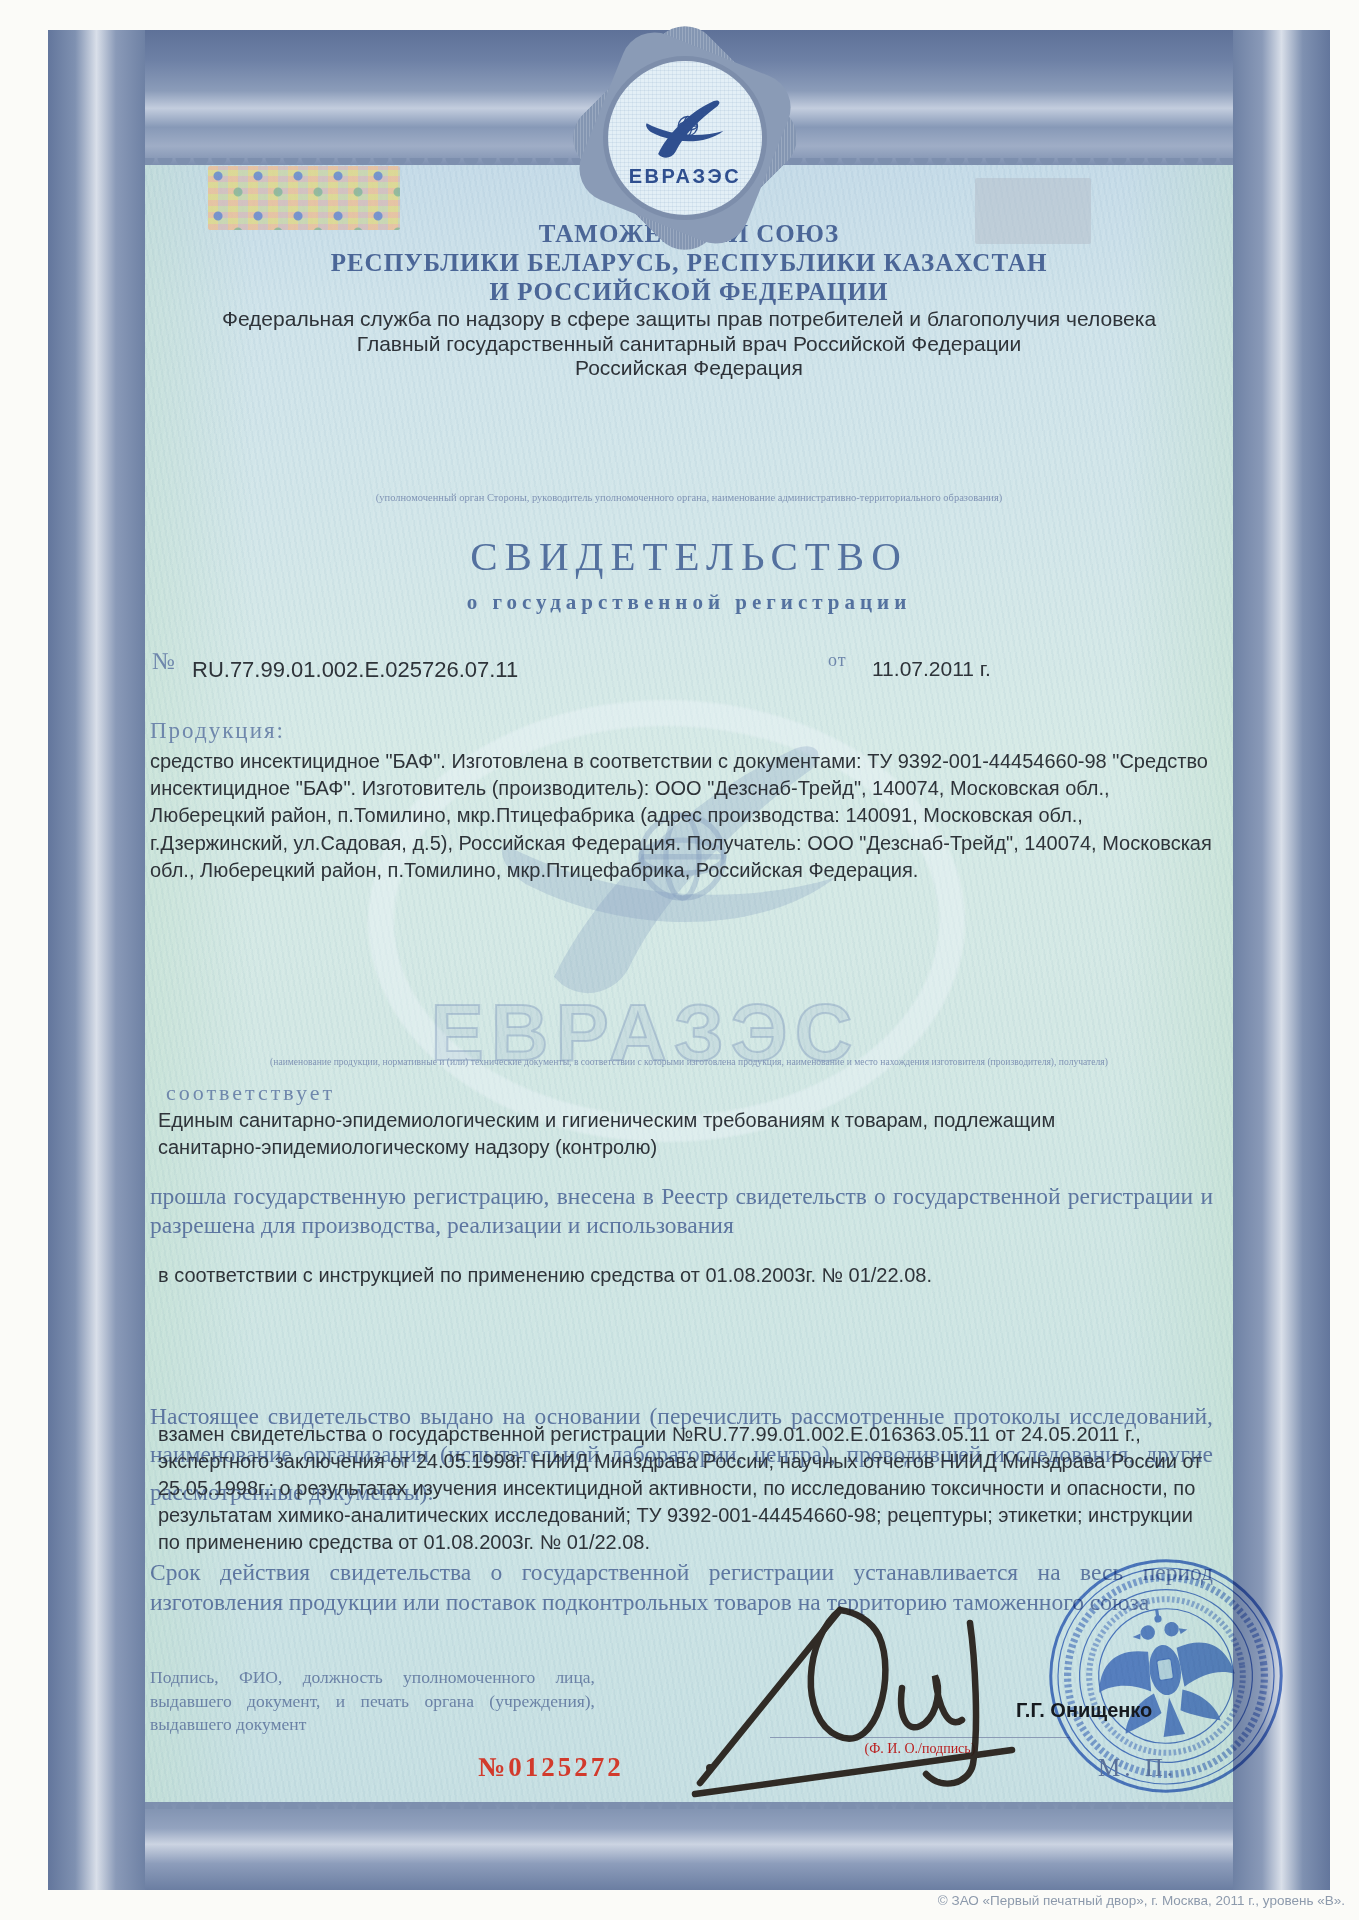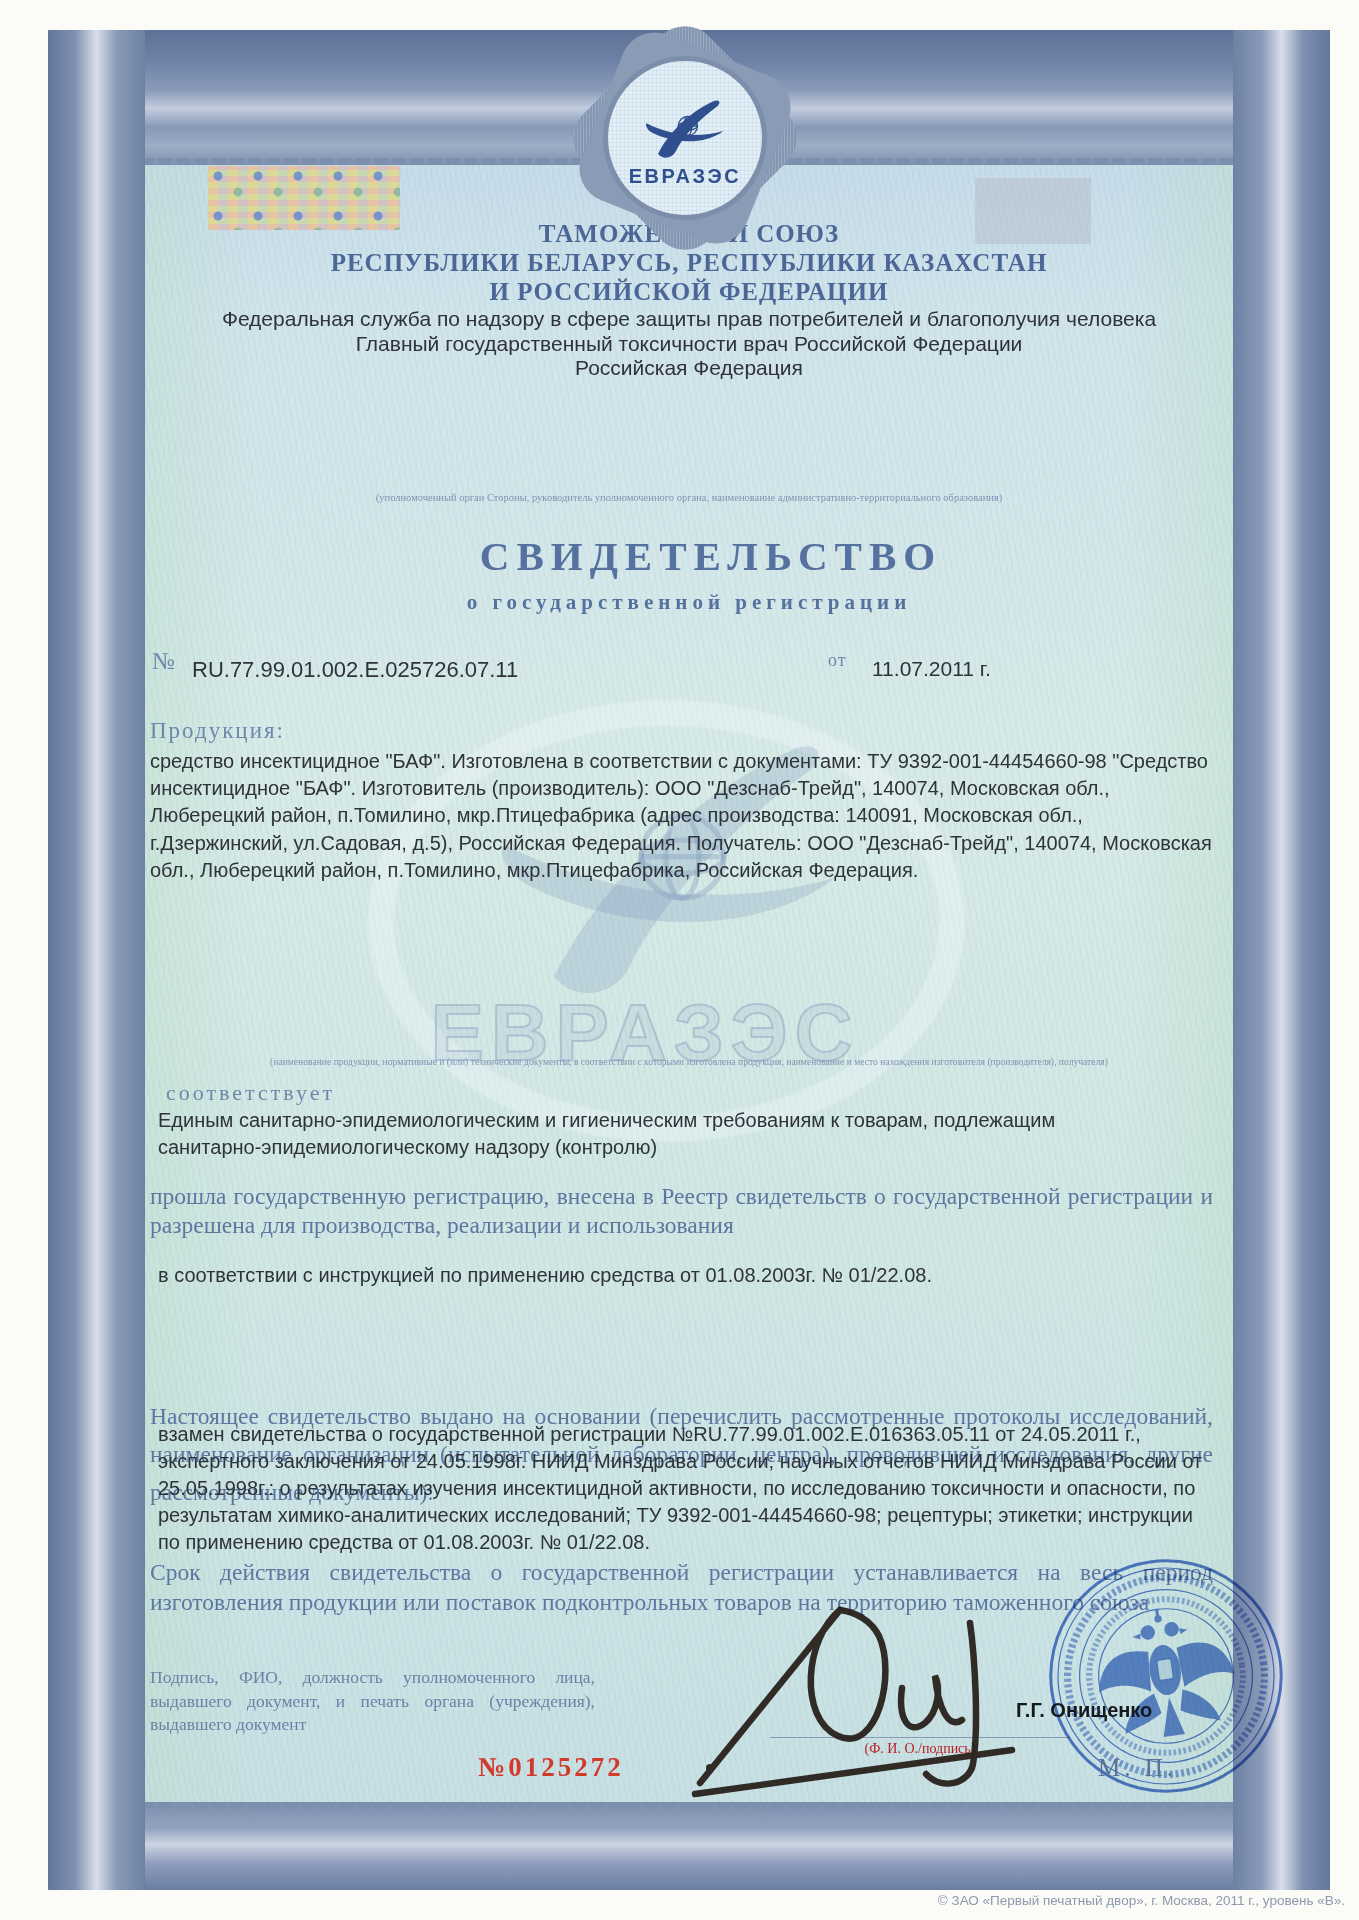--- a/index.html
+++ b/index.html
@@ -46,21 +46,21 @@
     font-family:"Liberation Sans",sans-serif;font-weight:bold;font-size:80px;letter-spacing:7px;
     color:rgba(122,148,186,.12);-webkit-text-stroke:2px rgba(122,148,186,.40);}
 
   
   .abs{position:absolute;}
   .ctr{left:0;width:1088px;text-align:center;}
   .serif-head{font-weight:bold;color:#4b6697;font-size:25px;letter-spacing:1px;}
   .sans-dark{font-family:"Liberation Sans",sans-serif;color:#2e3339;}
   .sub{font-size:21px;}
   .fineprint{font-size:10.5px;color:#8094b5;white-space:nowrap;}
-  .title-main{font-weight:bold;color:#54719f;font-size:41px;letter-spacing:7px;margin-left:22px;}
+  .title-main{font-weight:normal;color:#54719f;font-size:41px;letter-spacing:7px;}
   .title-sub{font-weight:bold;color:#54719f;font-size:21px;letter-spacing:5px;font-family:Liberation Serif, serif;}
   .lbl-blue{color:#6f87ac;}
   .serif-par{color:#5d76a0;font-size:23.5px;text-align:justify;}
   .body-par{font-family:"Liberation Sans",sans-serif;color:#2e3339;font-size:20px;line-height:27.2px;}
   .red-num{color:#d23a2c;font-weight:bold;font-size:27px;letter-spacing:3px;}
 
   
   .medallion{position:absolute;left:582px;top:42px;width:206px;height:192px;z-index:6;}
   .medallion .octo{position:absolute;left:14px;top:7px;width:178px;height:178px;border-radius:34px;
     transform:rotate(45deg);background:#8496b2;
@@ -125,21 +125,21 @@
         <ellipse cx="53" cy="33" rx="4" ry="10"></ellipse>
         <line x1="43" y1="33" x2="63" y2="33"></line>
       </g>
     </svg>
     <div class="wm-text">ЕВРАЗЭС</div>
 
     <div class="abs ctr serif-head" style="top:55px;">ТАМОЖЕННЫЙ СОЮЗ</div>
     <div class="abs ctr serif-head" style="top:84px;">РЕСПУБЛИКИ БЕЛАРУСЬ, РЕСПУБЛИКИ КАЗАХСТАН</div>
     <div class="abs ctr serif-head" style="top:113px;">И РОССИЙСКОЙ ФЕДЕРАЦИИ</div>
     <div class="abs ctr sans-dark sub" style="top:142px;">Федеральная служба по надзору в сфере защиты прав потребителей и благополучия человека</div>
-    <div class="abs ctr sans-dark sub" style="top:167px;">Главный государственный токсичности врач Российской Федерации</div>
+    <div class="abs ctr sans-dark sub" style="top:167px;">Главный государственный санитарный врач Российской Федерации</div>
     <div class="abs ctr sans-dark sub" style="top:191px;">Российская Федерация</div>
     <div class="abs ctr fineprint" style="top:327px;">(уполномоченный орган Стороны, руководитель уполномоченного органа, наименование административно-территориального образования)</div>
 
     <div class="abs ctr title-main" style="top:367px;">СВИДЕТЕЛЬСТВО</div>
     <div class="abs ctr title-sub" style="top:425px;">о государственной регистрации</div>
 
     <div class="abs lbl-blue" style="left:7px;top:483px;font-size:24px;">№</div>
     <div class="abs sans-dark" style="left:47px;top:492px;font-size:22px;">RU.77.99.01.002.Е.025726.07.11</div>
     <div class="abs lbl-blue" style="left:683px;top:485px;font-size:18px;letter-spacing:1px;text-align:center;">от</div>
     <div class="abs sans-dark" style="left:727px;top:492px;font-size:21px;">11.07.2011 г.</div>

